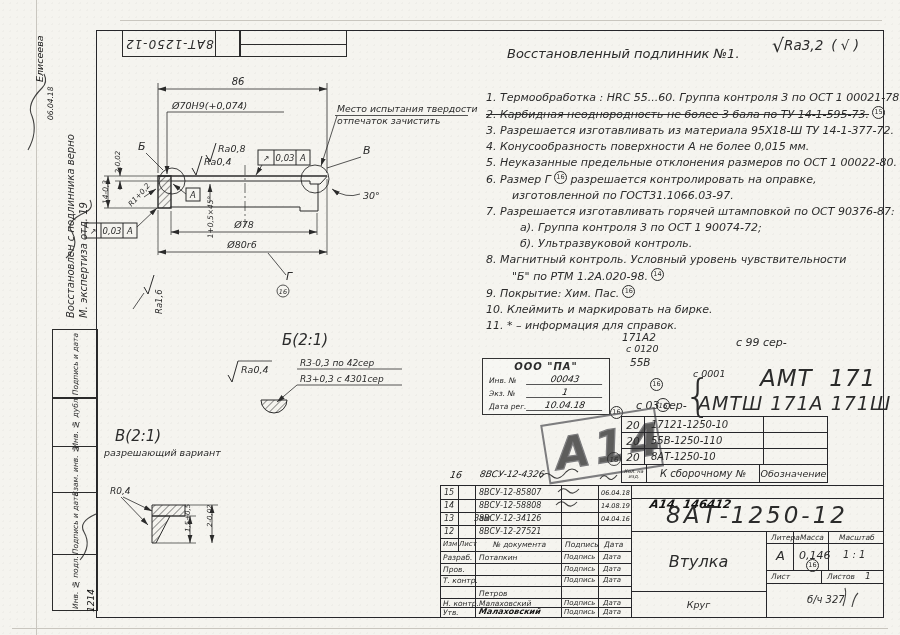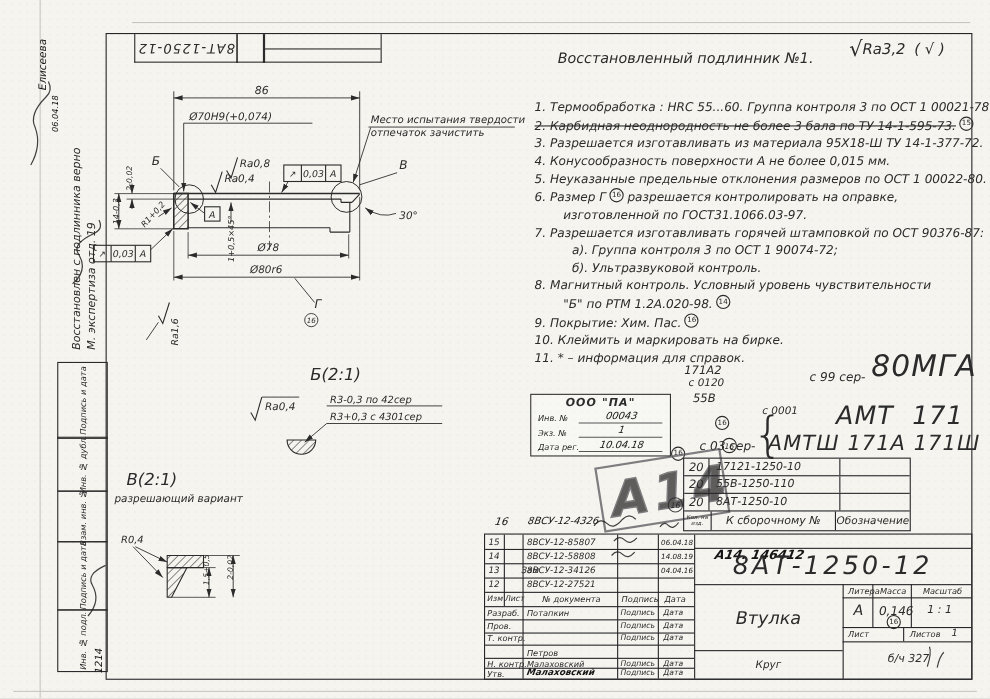--- a/index.html
+++ b/index.html
@@ -322,21 +322,20 @@
     </div>
   </div>
 
   <div class="abs s-small" style="left:622px;top:331px;">171А2</div>
   <div class="abs s-small" style="left:626px;top:343px;font-size:9.5px;">с 0120</div>
   <div class="abs s-small" style="left:630px;top:356px;">55В</div>
   <div class="abs s-small" style="left:653px;top:368px;font-size:9.5px;margin-left:40px;">с 0001</div>
   <span class="flag abs" style="left:650px;top:378px;">16</span>
   <span class="flag abs" style="left:610px;top:406px;">16</span>
   <div class="abs s-small" style="left:736px;top:336px;font-size:11px;">с 99 сер-</div>
-  <div class="abs s-big" style="left:792px;top:318px;font-size:27px;">80МГА</div>
   <div class="abs brace" style="left:684px;top:370px;">{</div>
   <div class="abs s-small" style="left:636px;top:399px;font-size:11px;">с 03 сер-</div>
   <div class="abs s-big" style="left:760px;top:365px;font-size:23px;">АМТ  171</div>
   <div class="abs s-big" style="left:698px;top:392px;font-size:19px;">АМТШ 171А 171Ш</div>
 
   <svg class="abs" style="left:535px;top:395px;" width="140" height="108" viewBox="0 0 140 108">
     <g transform="rotate(-9 65 50)" opacity="0.75">
       <rect x="10" y="22" width="114" height="58" fill="none" stroke="#56565a" stroke-width="2"></rect>
       <text x="20" y="68" font-size="44" font-weight="bold" font-style="normal" fill="none" stroke="#56565a" stroke-width="1.3" letter-spacing="5">А14</text>
     </g>

